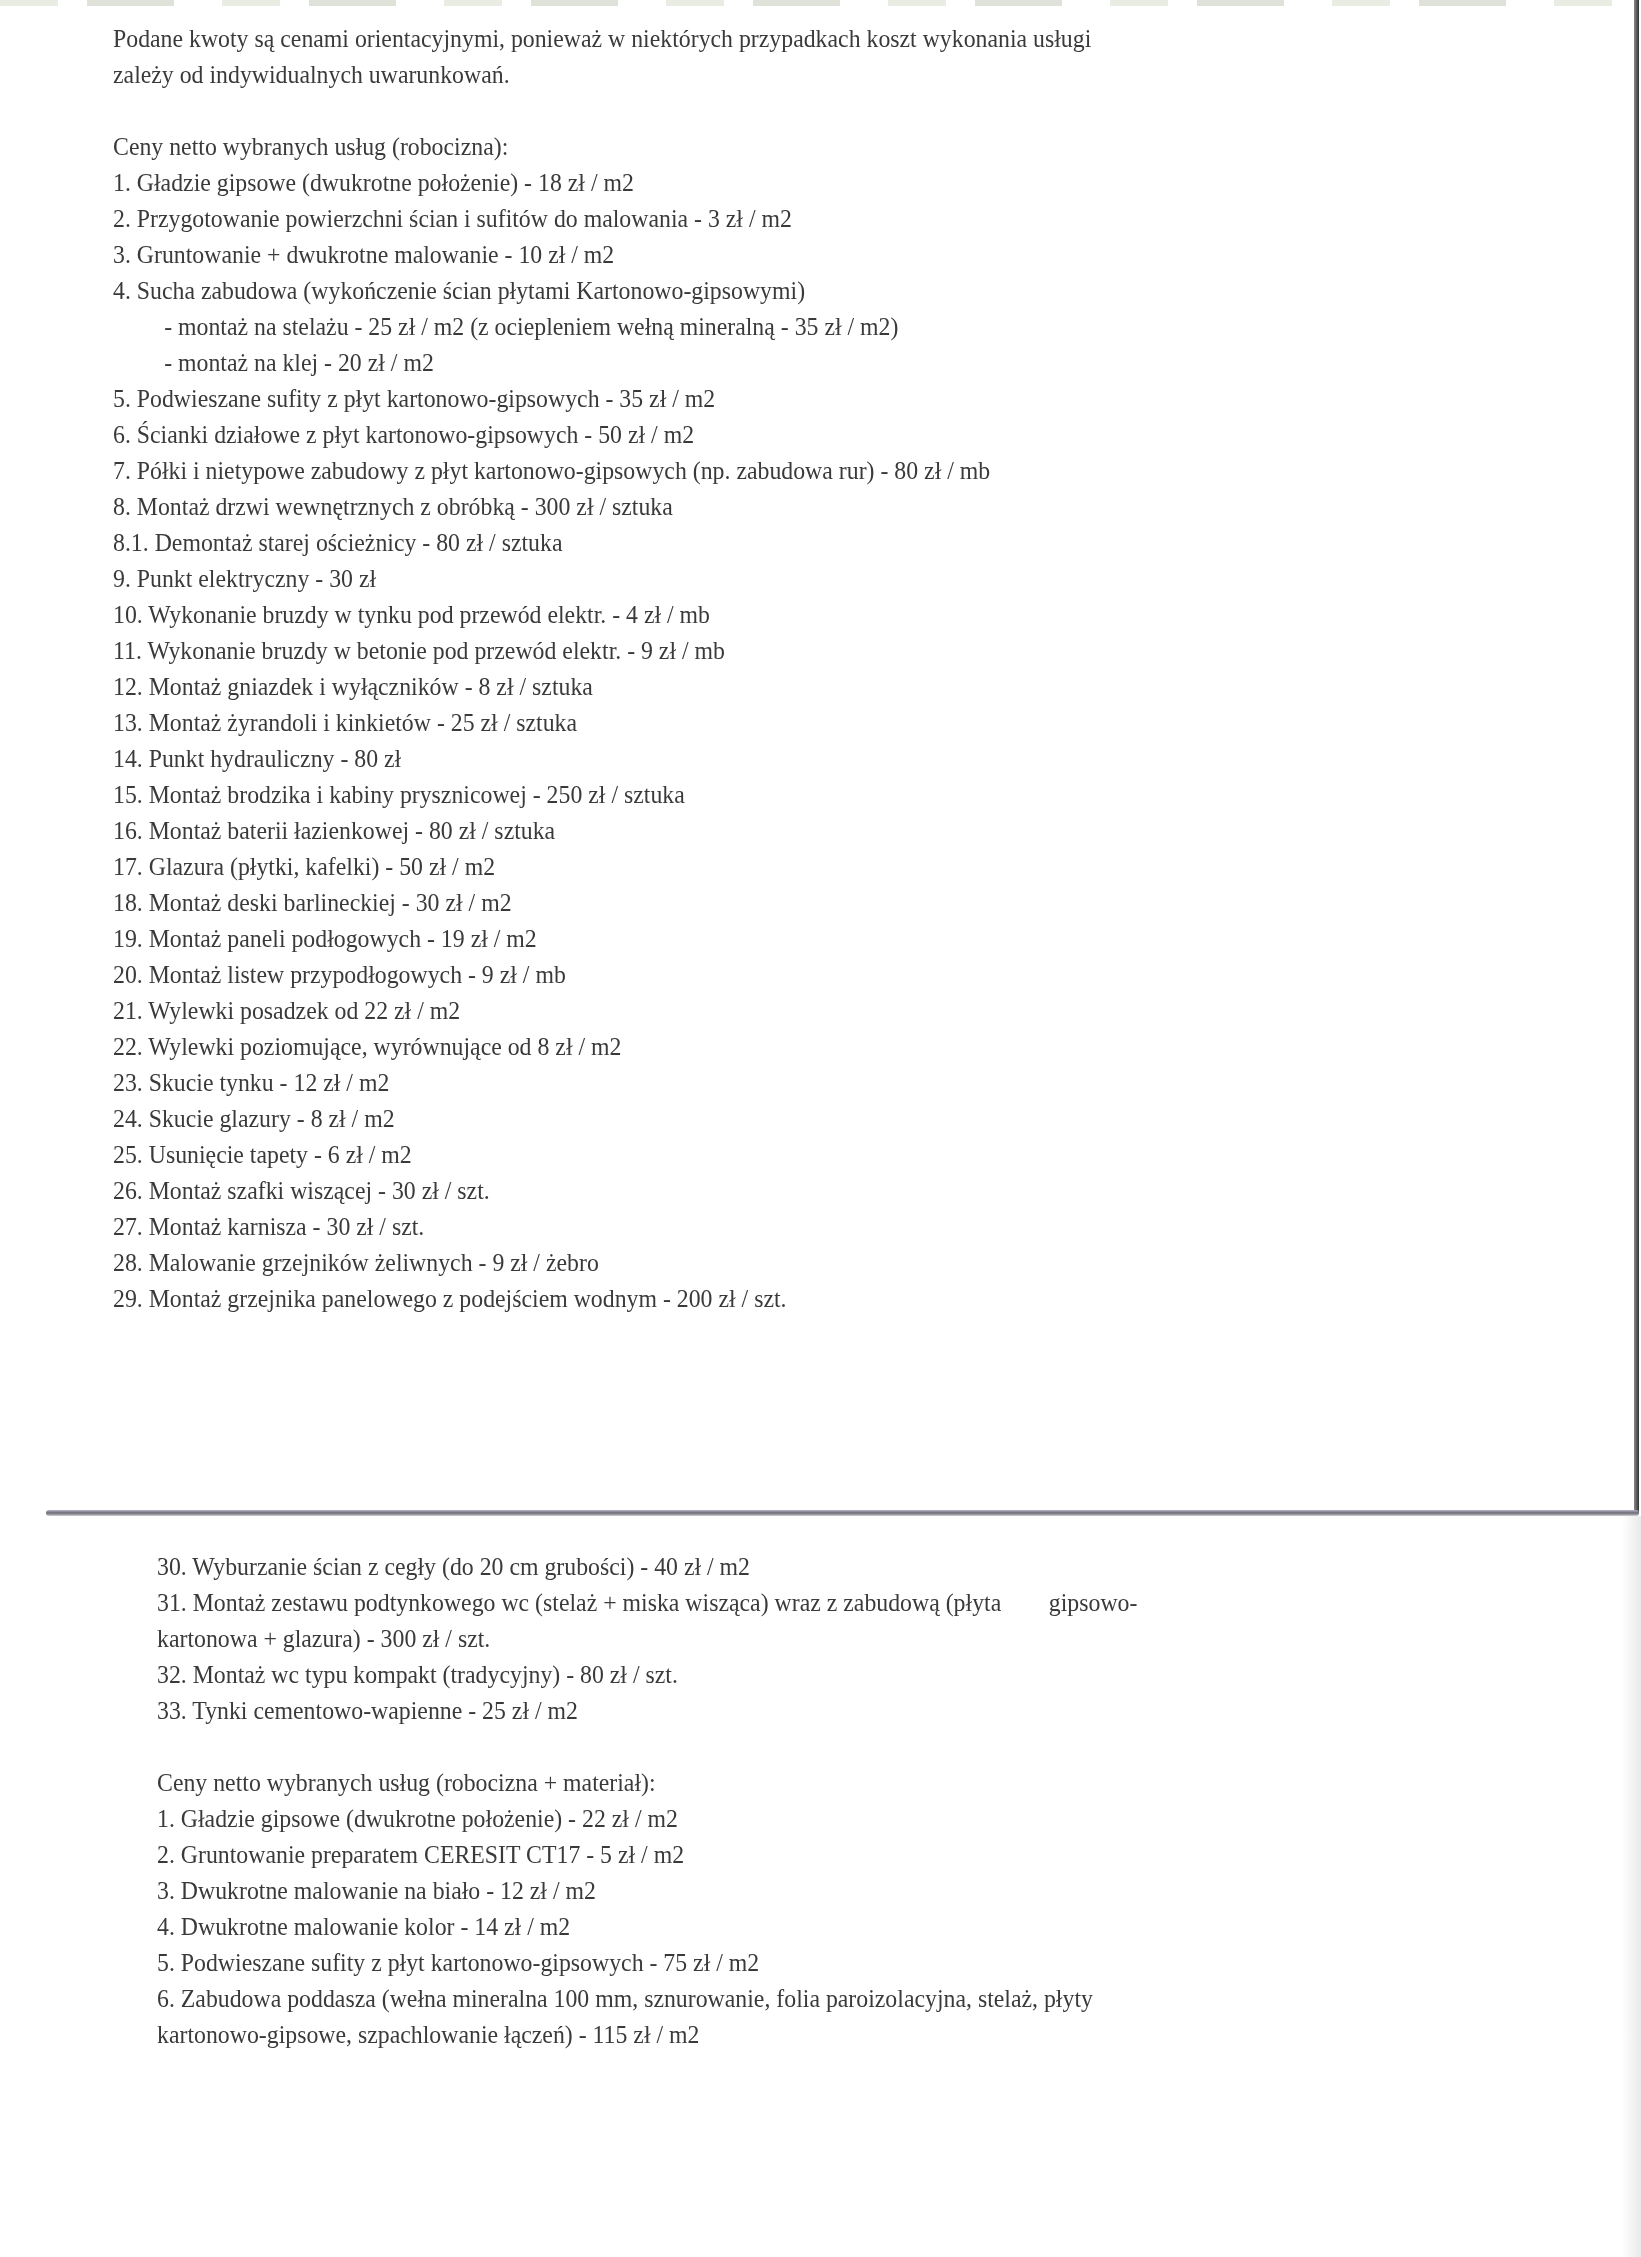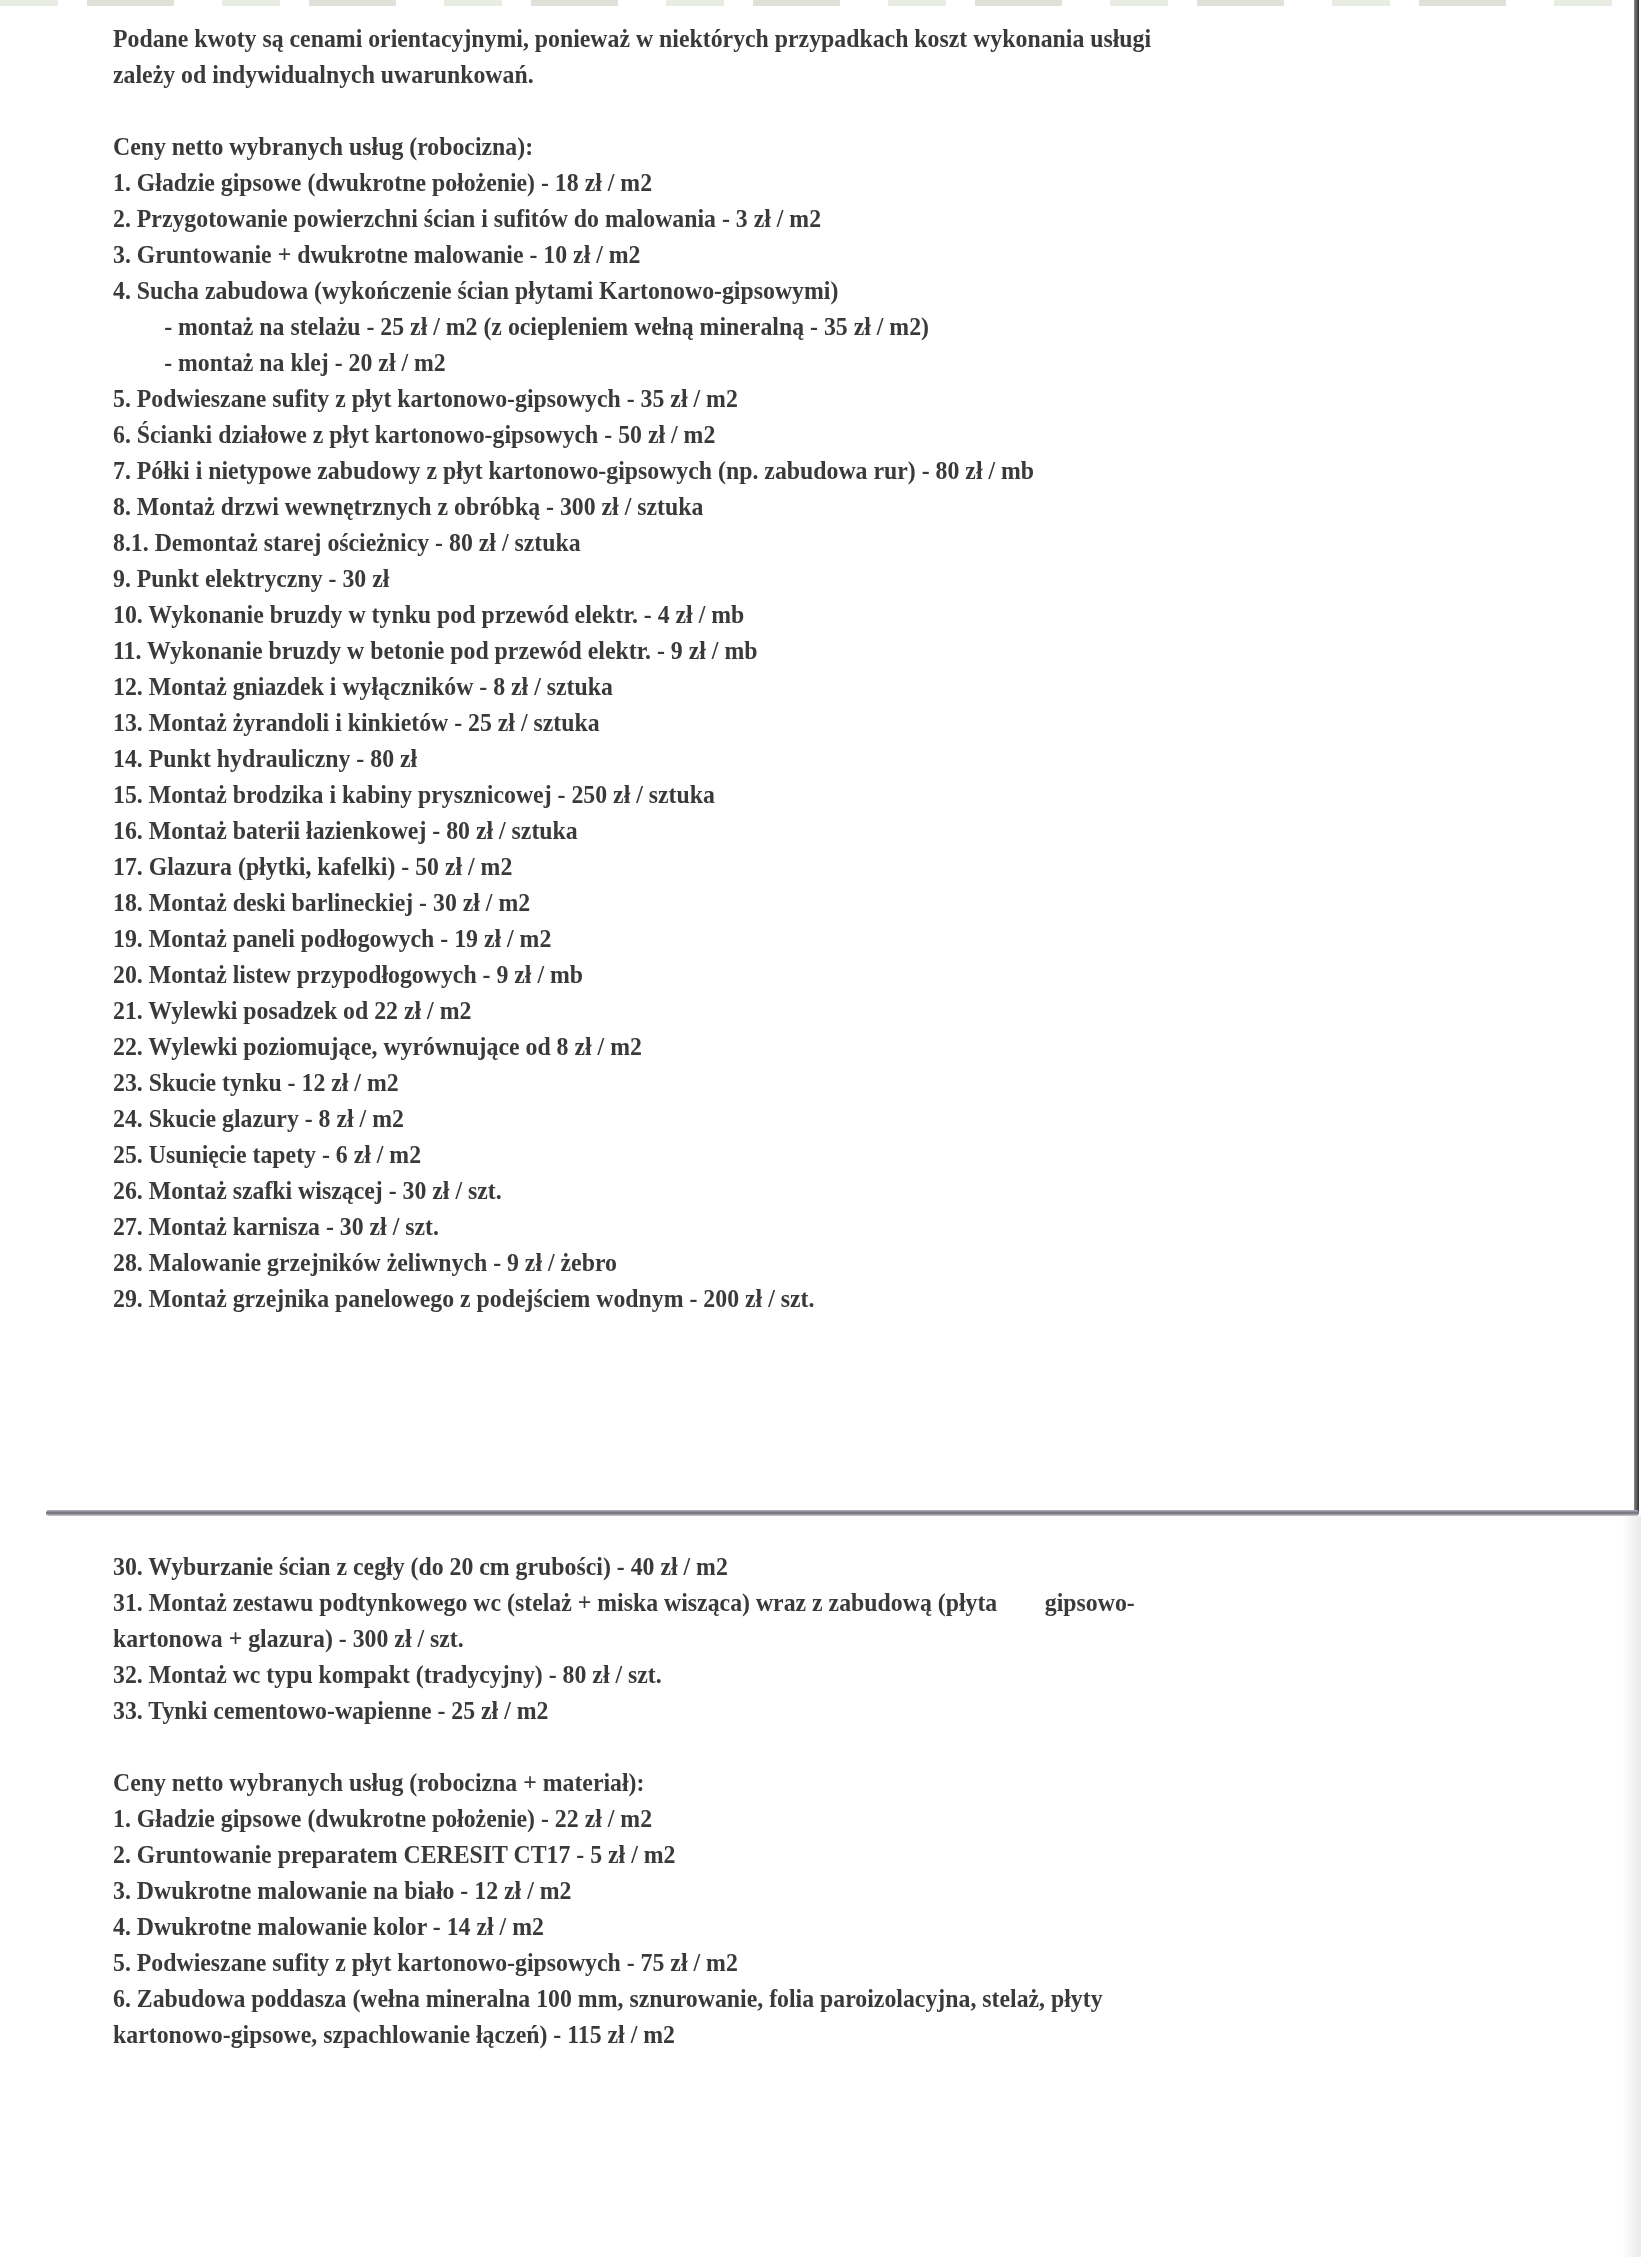--- a/index.html
+++ b/index.html
@@ -24,29 +24,29 @@
   }
   .separator {
     position: absolute; left: 46px; top: 1510px; width: 1593px; height: 5.8px;
     background: linear-gradient(to bottom, #b9b3c9, #6d6b74 50%, #cfcfd4);
     border-radius: 2.9px;
   }
   .page-bottom-shade {
     position: absolute; left: 1622px; top: 1516px; width: 19.3px; height: 742px;
     background: linear-gradient(to right, #fff, #eaeaea);
   }
-  .block { position: absolute; left: 113px; font-weight: bold; }
+  .block { position: absolute; left: 113px; }
   .line {
     font-size: 25.6px; line-height: 36px; white-space: nowrap;
     transform: scaleX(0.93); transform-origin: left center;
   }
   .indent { padding-left: 55px; }
   .gap { height: 36px; }
   #block-top { top: 21px; }
-  #block-bottom { top: 1549px; }
+  #block-bottom { top: 1549px; margin-left: 44px; }
   .wrap-line { white-space: nowrap; }
 </style>
 </head>
 <body>
 
 <div class="page-top"></div>
 <div class="top-artifact"></div>
 <div class="right-border"></div>
 <div class="separator"></div>
 <div class="page-bottom-shade"></div>

